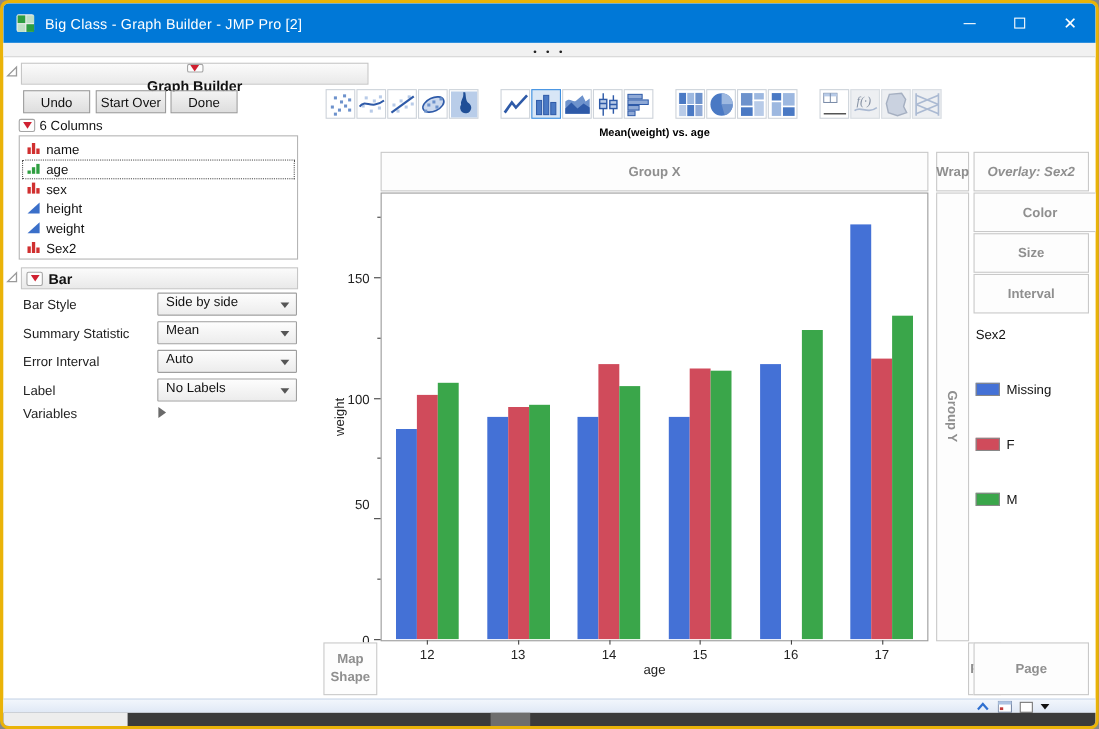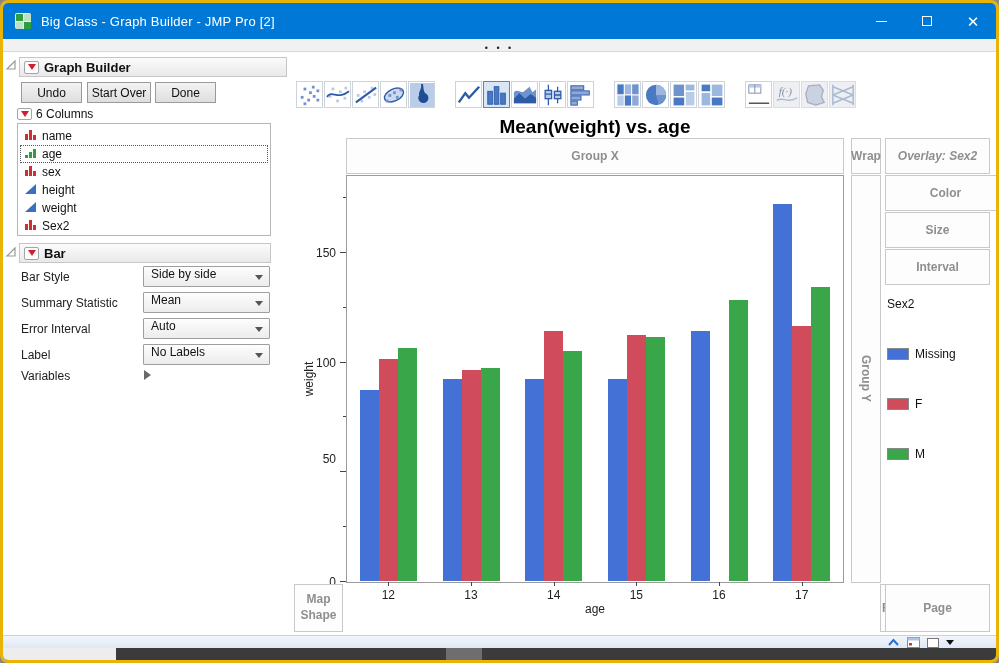--- a/index.html
+++ b/index.html
@@ -44,21 +44,21 @@
   .gb-toolbar { position:absolute; left:293px; top:78px; display:flex; align-items:flex-start; }
   .tool { width:27px; height:27px; background:#fff; border:1px solid #cdd3da; margin-right:1px; display:flex; align-items:center; justify-content:center; }
   .tool.gap { margin-right:20px; }
   .tool.selected { border:1px solid #3d8fe0; background:#d8e6f6; }
   .tool.disabled { background:#e7eaee; opacity:.75; }
   
   .zone { position:absolute; border:1px solid #c9c9c9; background:#fdfdfd; display:flex; align-items:center; justify-content:center; font-size:12px; font-weight:bold; color:#8f8f8f; text-align:center; }
   .zone.filled { font-style:italic; }
   .zone.vertical span { writing-mode:vertical-rl; }
   
-  .chart-title { position:absolute; font-size:19px; font-weight:bold; color:#000; text-align:center; }
+  .chart-title { position:absolute; font-size:10px; font-weight:bold; color:#000; text-align:center; }
   .plot-area { position:absolute; background:#fff; border:1px solid #9b9b9b; }
   .bar { position:absolute; bottom:1px; }
   .ytick { position:absolute; height:1px; background:#444; }
   .ytick-label { position:absolute; width:34px; text-align:right; font-size:12px; color:#222; }
   .xtick { position:absolute; width:1px; height:4px; background:#444; }
   .xtick-label { position:absolute; width:40px; text-align:center; font-size:12px; color:#222; }
   .axis-label-y { position:absolute; font-size:12px; color:#222; transform:rotate(-90deg); transform-origin:center; }
   .axis-label-x { position:absolute; font-size:12px; color:#222; text-align:center; }
   
   .legend { position:absolute; font-size:12px; color:#111; }
@@ -101,21 +101,21 @@
     </div>
   </div>
 
   <div class="ribbon">
     <span>• • •</span>
   </div>
 
   <svg class="disc-tri" style="left:2px; top:56px;" viewBox="0 0 12 12">
     <polygon points="10,2 10,10 2,10" fill="none" stroke="#9a9a9a" stroke-width="1.2"></polygon>
   </svg>
-  <div class="section-hdr" style="left:16px; top:54px; width:268px;">
+  <div class="section-hdr" style="left:16px; top:54px; width:316px;flex-direction:column;">
     <span class="red-tri-btn">
         <i></i>
       </span>
     <b>Graph Builder</b>
   </div>
 
   <div class="btn" style="left:18px; top:79px; width:61px;">Undo</div>
   <div class="btn" style="left:84px; top:79px; width:64px;">Start Over</div>
   <div class="btn" style="left:152px; top:79px; width:61px;">Done</div>
 

